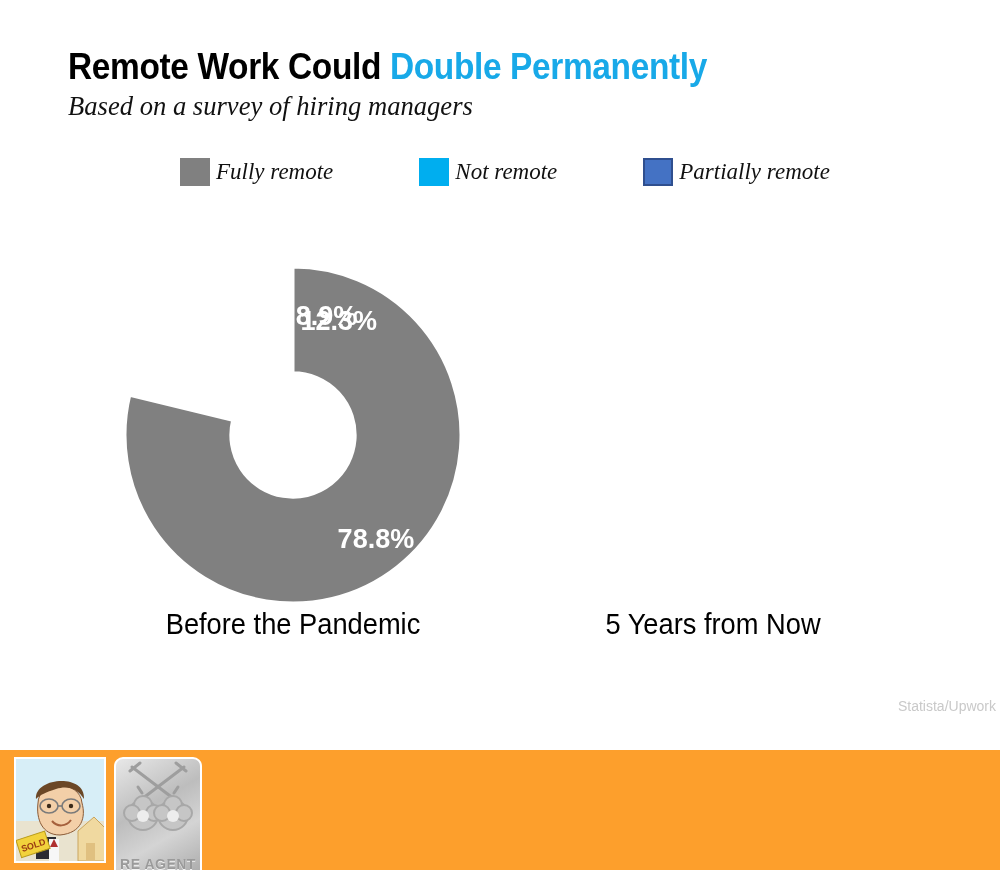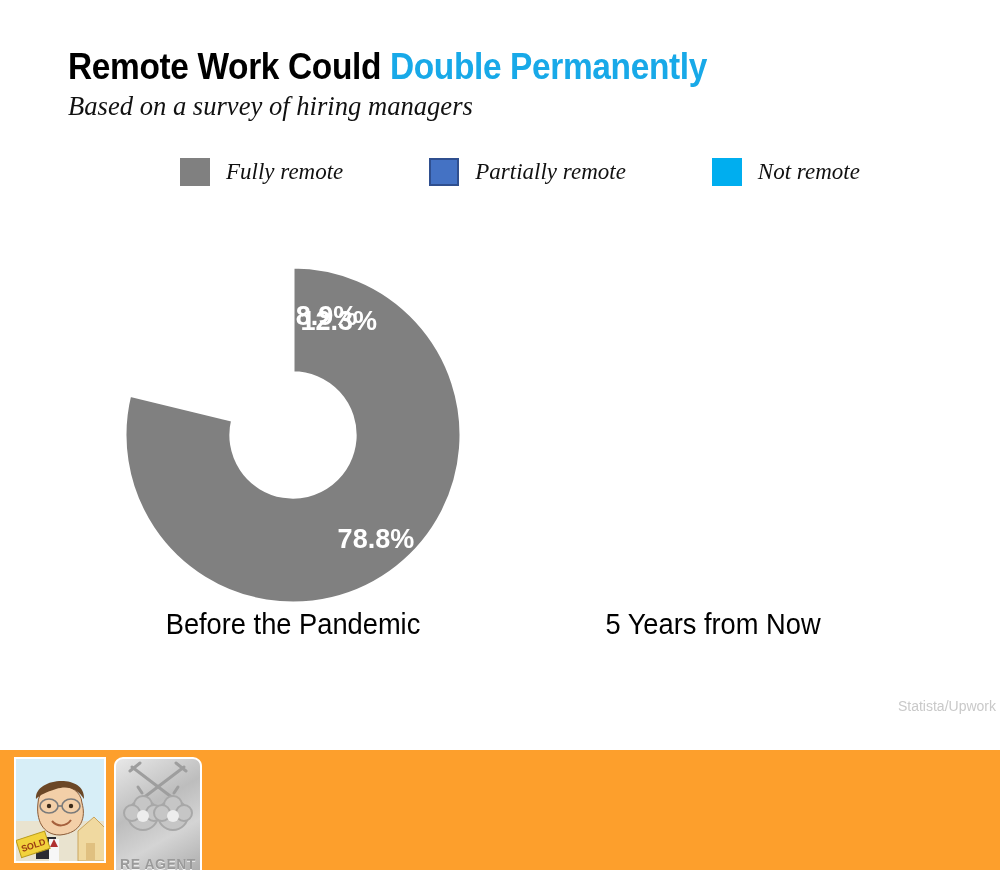--- a/index.html
+++ b/index.html
@@ -66,21 +66,21 @@
   .legend-swatch {
     width: 30px;
     height: 28px;
     flex: 0 0 auto;
   }
   .legend-label {
     font-family: "Liberation Serif", serif;
     font-style: italic;
     font-size: 23px;
     color: #111111;
-    margin-left: 16px;
+    margin-left: 6px;
     white-space: nowrap;
   }
 
   
   .charts {
     position: absolute;
     left: 0;
     top: 232px;
     width: 1000px;
     height: 380px;
@@ -183,26 +183,26 @@
   <div class="title"><span>Remote Work Could </span><span class="accent">Double Permanently</span></div>
 
   <div class="subtitle">Based on a survey of hiring managers</div>
 
   <div class="legend">
     <div class="legend-item">
       <span class="legend-swatch" style="background:#808080;"></span>
       <span class="legend-label">Fully remote</span>
     </div>
     <div class="legend-item">
+      <span class="legend-swatch" style="background:#00AEEF;"></span>
+      <span class="legend-label">Not remote</span>
+    </div>
+    <div class="legend-item">
       <span class="legend-swatch" style="background:#4472C4;border:2px solid #2F4F8F;box-sizing:border-box;"></span>
       <span class="legend-label">Partially remote</span>
-    </div>
-    <div class="legend-item">
-      <span class="legend-swatch" style="background:#00AEEF;"></span>
-      <span class="legend-label">Not remote</span>
     </div>
   </div>
 
   <div class="charts">
     <div class="donut-wrap donut-left">
       <svg width="380" height="380" viewBox="0 0 380 380">
         <g>
             <path d="M 190 22 A 168 168 0 0 1 307.29179039090343 69.72267085233237 L 233.39796244463426 145.49738821536297 A 62.16 62.16 0 0 0 190 127.84 Z" fill="#00AEEF" stroke="#ffffff" stroke-width="3"></path>
             <path d="M 190 22 A 168 168 0 0 1 279.12587896353136 47.59010673770604 L 222.9765752165066 137.30833949295123 A 62.16 62.16 0 0 0 190 127.84 Z" fill="#0F76BD" stroke="#ffffff" stroke-width="3"></path>
             <path d="M 190 22 A 168 168 0 1 1 26.765868870334742 150.26816850001444 L 129.60337148202385 175.29922234500535 A 62.16 62.16 0 1 0 190 127.84 Z" fill="#808080" stroke="#ffffff" stroke-width="3"></path>

